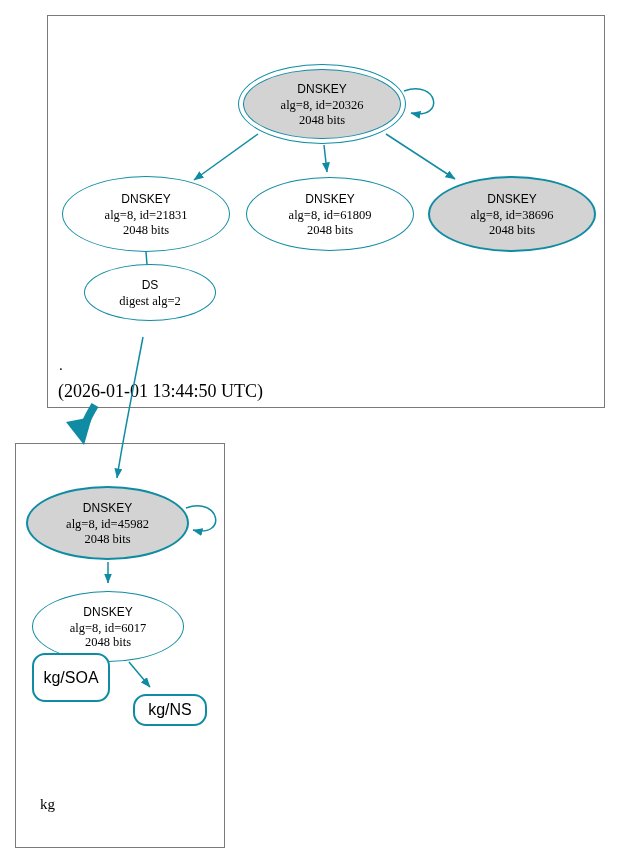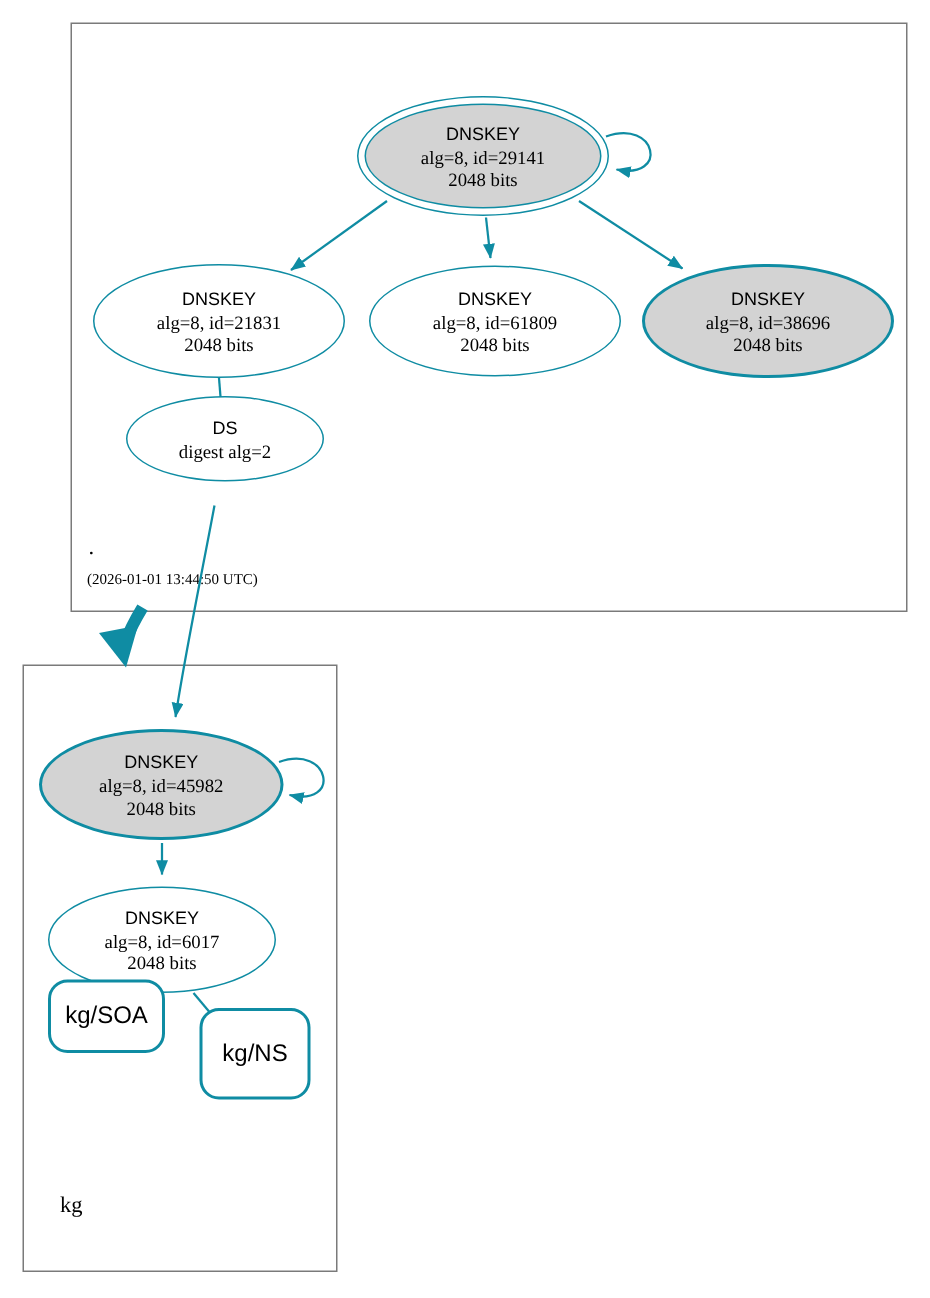--- a/index.html
+++ b/index.html
@@ -13,21 +13,21 @@
     position:relative;width:620px;height:865px;background:#ffffff;overflow:hidden;
     font-family:"Liberation Sans",sans-serif;color:var(--ink);
   }
   .cluster{
     position:absolute;border:1px solid var(--cluster-border);background:transparent;box-sizing:border-box;
   }
   .zone-label{
     position:absolute;font-family:"Liberation Serif",serif;font-size:15px;color:var(--ink);white-space:nowrap;
   }
   .zone-time{
-    position:absolute;font-family:"Liberation Serif",serif;font-size:10px;color:var(--ink);white-space:nowrap;
+    position:absolute;font-family:"Liberation Serif",serif;font-size:18px;color:var(--ink);white-space:nowrap;
   }
   .node{
     position:absolute;box-sizing:border-box;display:flex;flex-direction:column;
     align-items:center;justify-content:center;text-align:center;cursor:pointer;
   }
   .ellipse{
     border-radius:50%;border:1.6px solid var(--teal);background:#ffffff;
   }
   .ellipse.gray{background:var(--gray-fill);}
   .ellipse.bold{border-width:2.6px;}
@@ -94,21 +94,21 @@
     <path d="M 108,562 L 108,583" fill="none" stroke="#0f8ca3" stroke-width="1.5" marker-end="url(#arrow)"></path>
 
     <path d="M 91,662 L 84,687" fill="none" stroke="#0f8ca3" stroke-width="1.5" marker-end="url(#arrow)"></path>
 
     <path d="M 129,662 L 150,687" fill="none" stroke="#0f8ca3" stroke-width="1.5" marker-end="url(#arrow)"></path>
   </svg>
 
   <div class="node double-outer" style="left:238px;top:64px;width:168px;height:80px">
     <div class="double-inner">
       <div class="ntitle">DNSKEY</div>
-      <div class="ndetail">alg=8, id=29141</div>
+      <div class="ndetail">alg=8, id=20326</div>
       <div class="ndetail">2048 bits</div>
     </div>
   </div>
 
   <div class="node ellipse" style="left:62px;top:176px;width:168px;height:76px">
     <div class="ntitle">DNSKEY</div>
     <div class="ndetail">alg=8, id=21831</div>
     <div class="ndetail">2048 bits</div>
   </div>
 
@@ -138,17 +138,17 @@
   <div class="node ellipse" style="left:32px;top:591px;width:152px;height:71px">
     <div class="ntitle">DNSKEY</div>
     <div class="ndetail">alg=8, id=6017</div>
     <div class="ndetail">2048 bits</div>
   </div>
 
   <div class="rrbox" style="left:32px;top:653px;width:78px;height:49px">
     <span>kg/SOA</span>
   </div>
 
-  <div class="rrbox" style="left:133px;top:672px;width:74px;height:61px">
+  <div class="rrbox" style="left:133px;top:694px;width:74px;height:32px">
     <span>kg/NS</span>
   </div>
 
 </div>
 
 </body></html>

